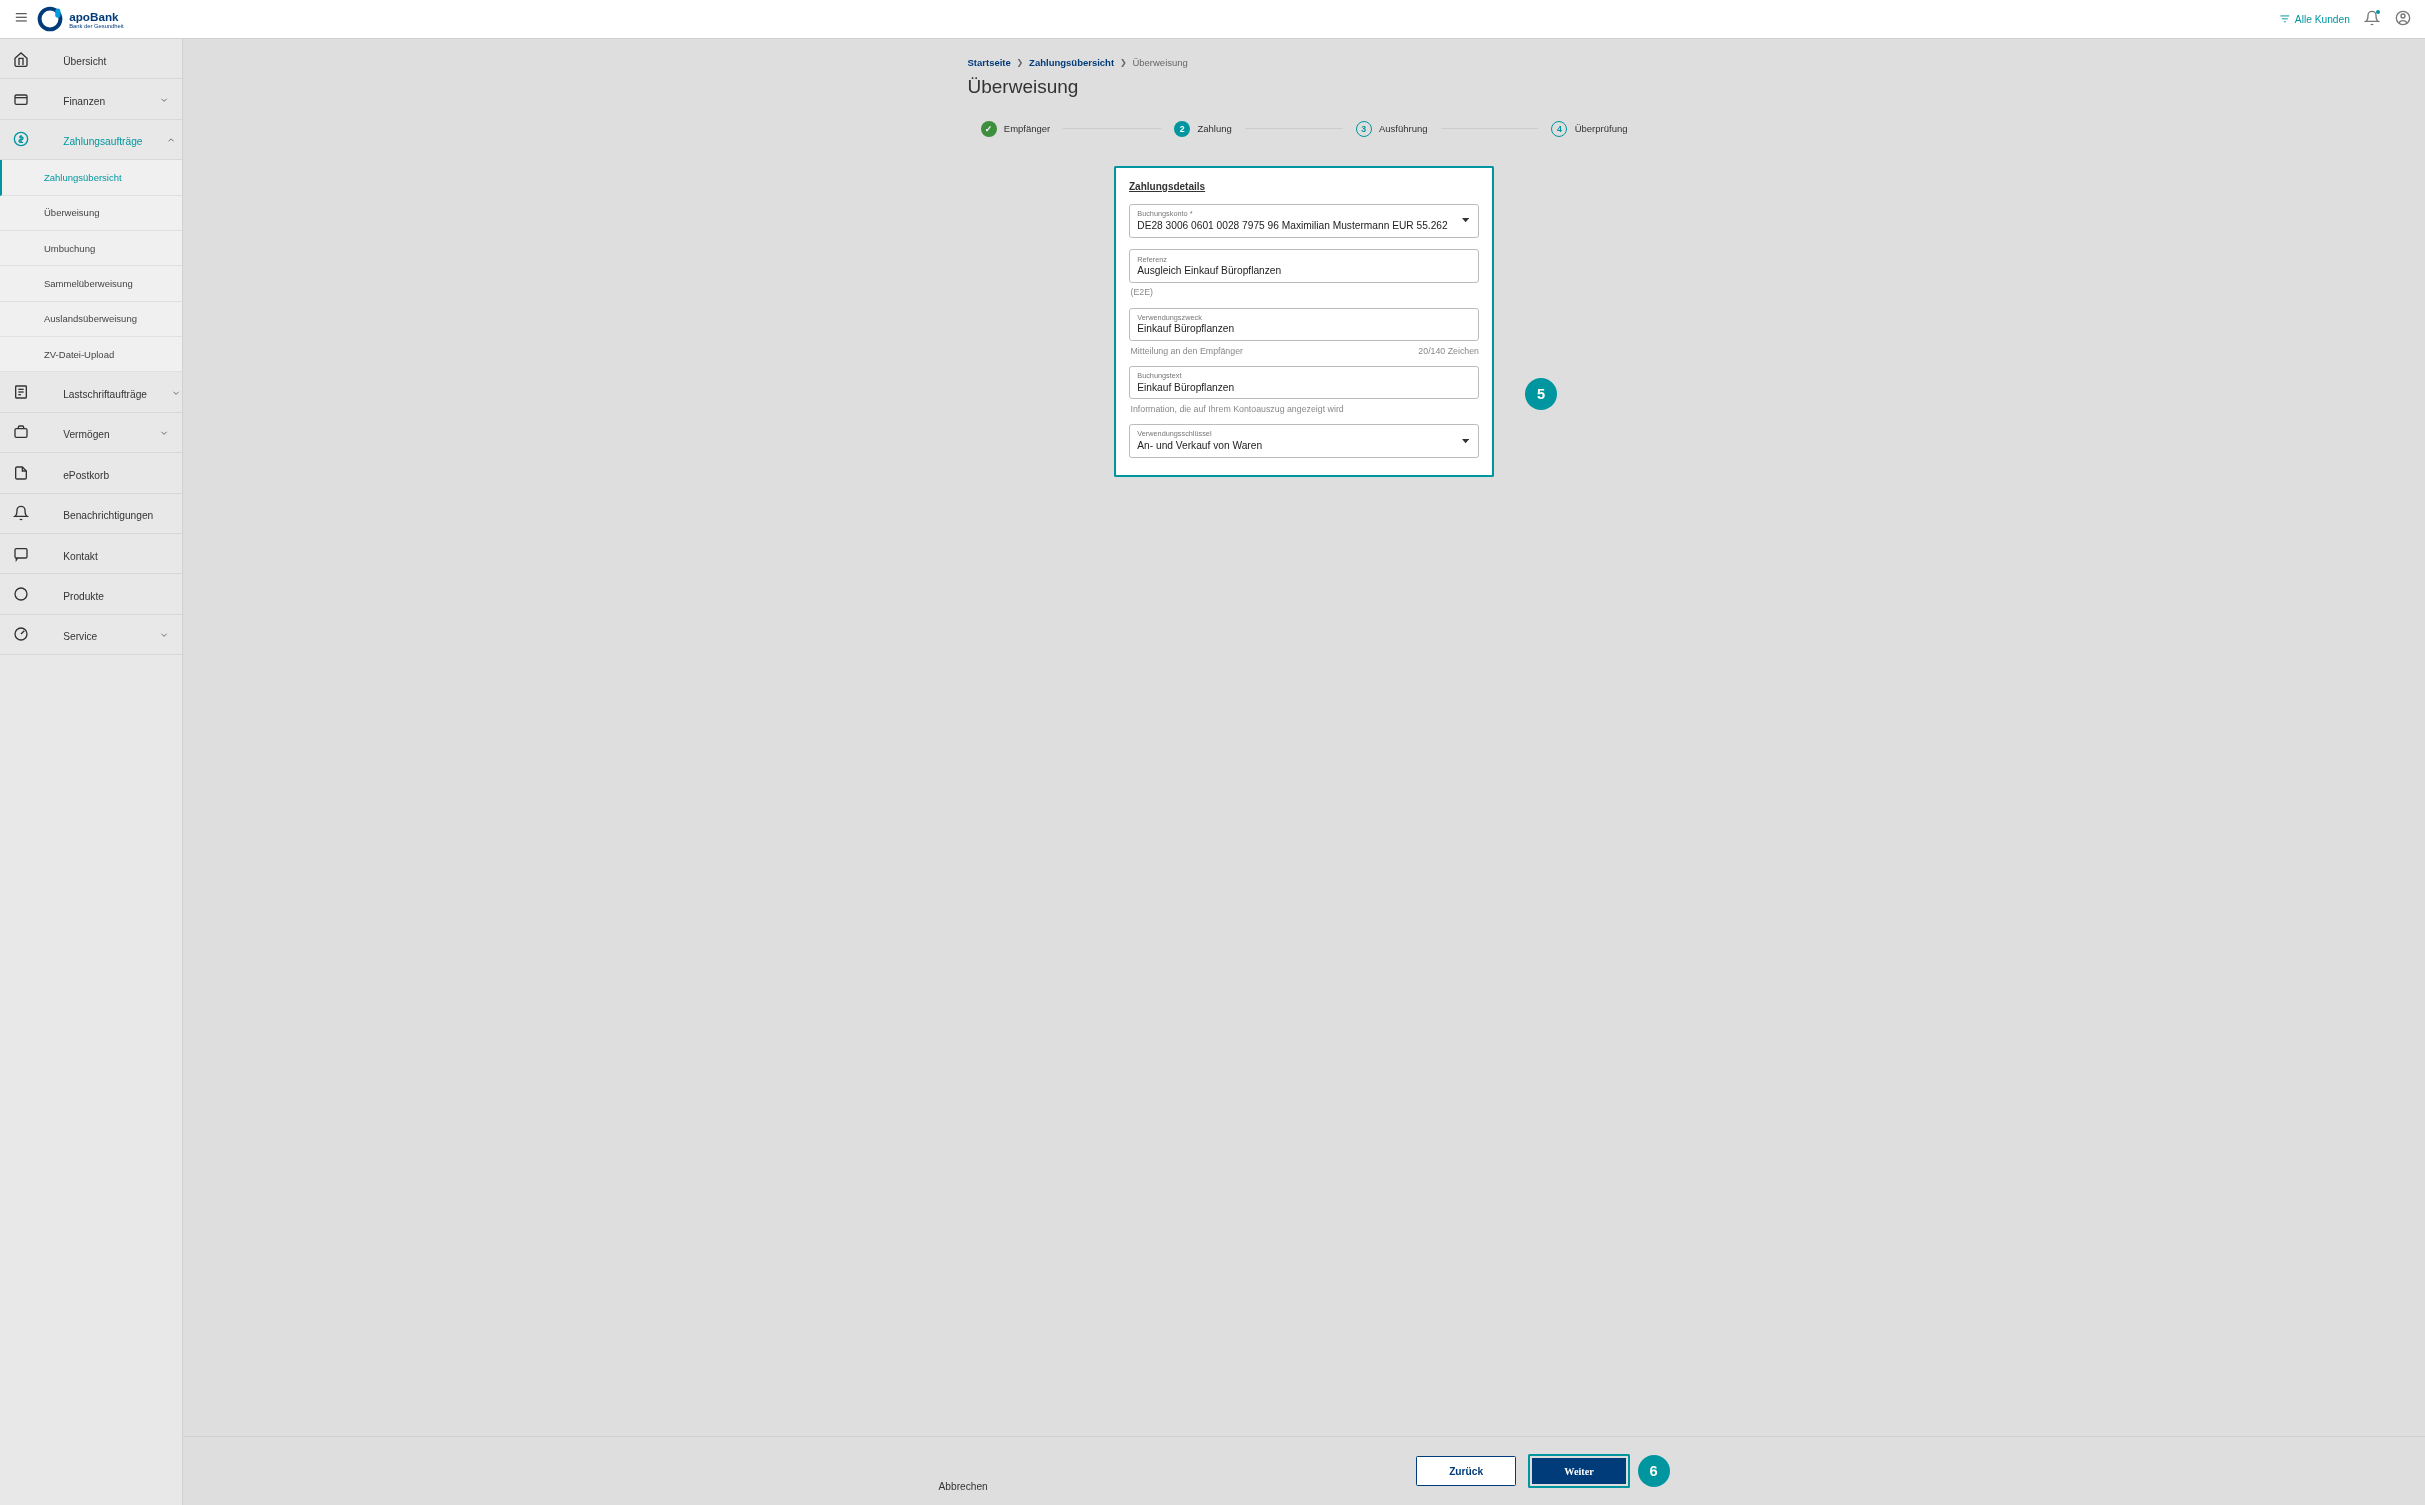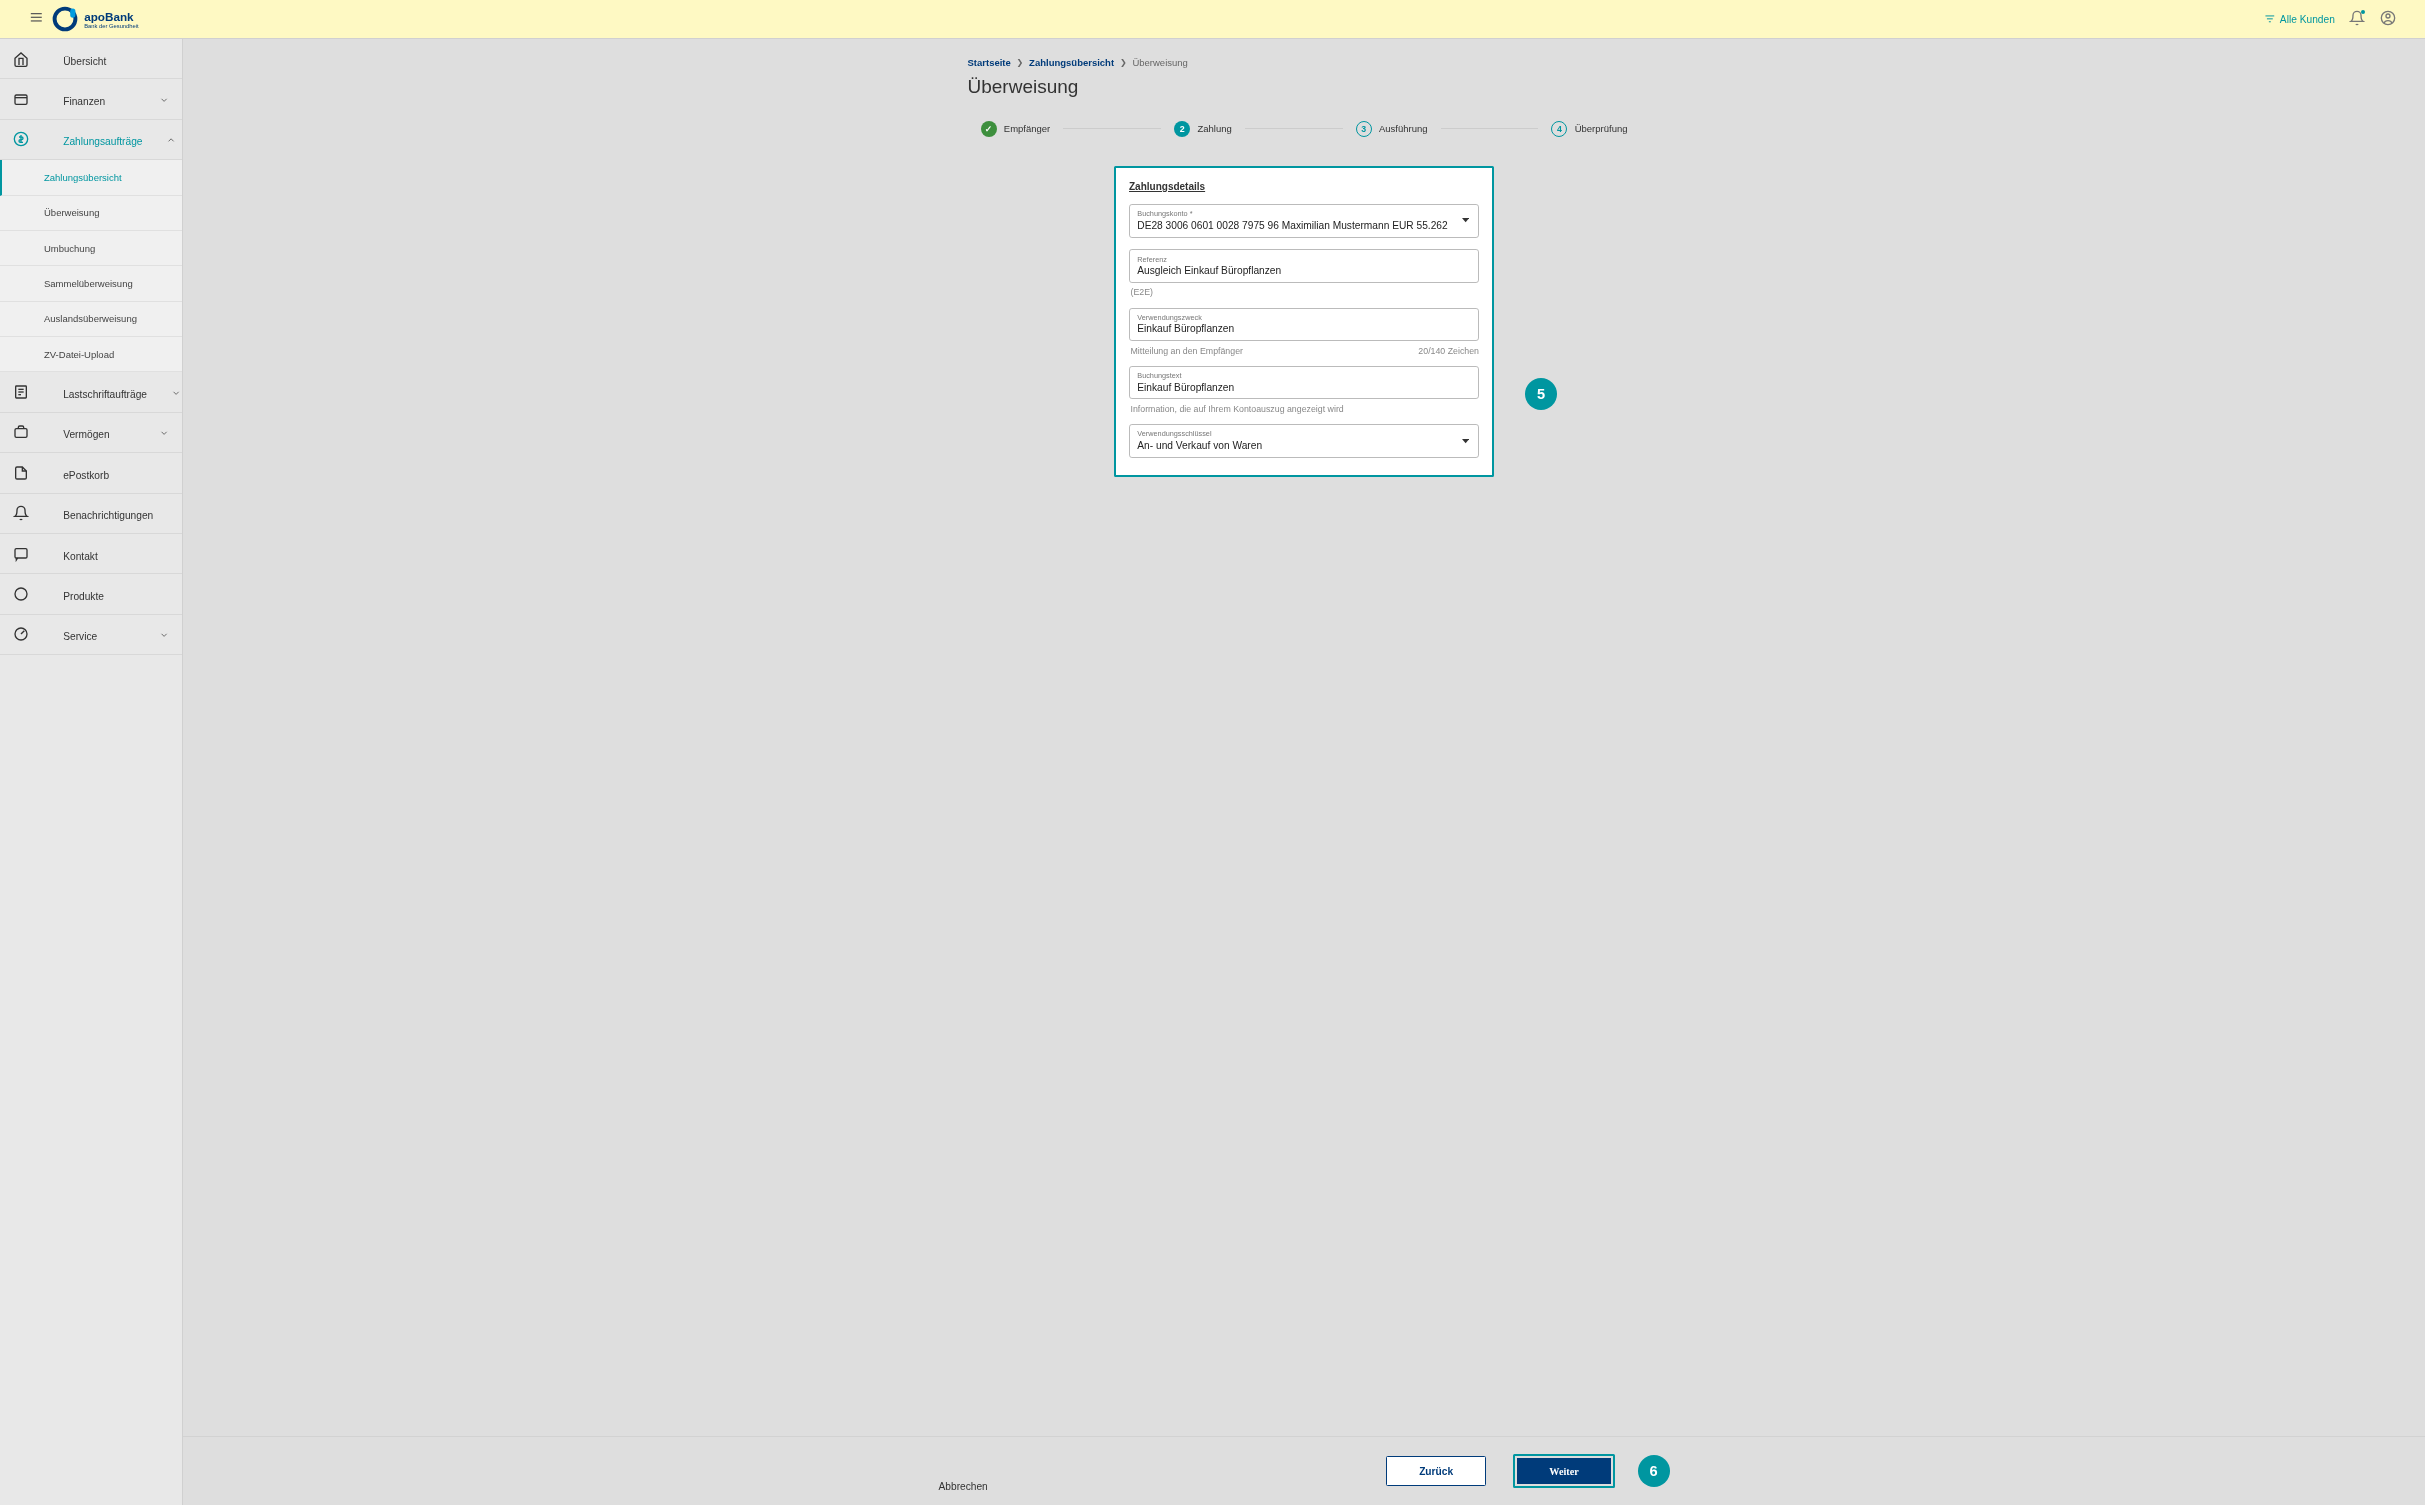--- a/index.html
+++ b/index.html
@@ -1,19 +1,19 @@
 <!DOCTYPE html>
 <html style="font-size:11.7px"><head>
 <meta charset="utf-8">
 <style>
 * { box-sizing: border-box; margin: 0; padding: 0; }
 body { font-family: Arial, Helvetica, sans-serif; background: #dedede; color: #333; font-size: 10.2px; }
 
 
-.header { height: 39px; background: #fef9c3; border-bottom: 0.7px solid #d0d0d0; display: flex; align-items: center; padding: 0 29px; }
+.header { height: 39px; background: #ffffff; border-bottom: 0.7px solid #d0d0d0; display: flex; align-items: center; padding: 0 14px; }
 .menu-btn { background: none; border: none; cursor: pointer; margin-right: 8.8px; }
 .menu-btn svg { width: 14.6px; height: 14.6px; stroke: #555; }
 .logo { display: flex; align-items: center; }
 .logo-icon { width: 26px; height: 26px; margin-right: 5.8px; }
 .logo-text { display: flex; flex-direction: column; }
 .logo-name { font-weight: bold; color: #003b7a; font-size: 11.7px; }
 .logo-sub { font-size: 5.8px; color: #003b7a; }
 .header-right { margin-left: auto; display: flex; align-items: center; gap: 14.6px; }
 .filter-link { color: #0096a0; font-weight: 500; display: flex; align-items: center; gap: 4.4px; cursor: pointer; }
 .icon-btn { background: none; border: none; cursor: pointer; position: relative; }
@@ -71,21 +71,21 @@
 .field-row .field { flex: 1; }
 .field-row .field:first-child { flex: 0 0 102px; }
 .hint { font-size: 8.8px; color: #888; margin: -7.3px 0 10.2px 1.5px; display: flex; justify-content: space-between; }
 .badge-circle { position: absolute; width: 32px; height: 32px; background: #0096a0; color: #fff; border-radius: 50%; display: flex; align-items: center; justify-content: center; font-size: 14.6px; font-weight: bold; }
 .badge-5 { right: -63px; top: 212px; }
 
 
 .footer { position: fixed; bottom: 0; left: 183px; right: 0; background: #dedede; padding: 13px 29px; display: flex; align-items: center; border-top: 0.7px solid rgba(0,0,0,0.05); }
 .footer-inner { max-width: 731px; margin: 0 auto; width: 100%; display: flex; align-items: center; }
 .btn-text { background: none; border: none; color: #333; font-weight: 400; cursor: pointer; font-size: 10.2px; margin-top: 31px; }
-.footer-right { margin-left: auto; display: flex; gap: 27px; align-items: center; }
+.footer-right { margin-left: auto; display: flex; gap: 12px; align-items: center; }
 .btn-outline { background: #fff; border: 0.7px solid #003b7a; color: #003b7a; padding: 8.8px 32px; font-weight: 600; cursor: pointer; border-radius: 1.5px; font-size: 10.2px; }
 .btn-primary-wrap { border: 2.2px solid #0096a0; padding: 2.2px; border-radius: 1.5px; position: relative; }
 .btn-primary { background: #003b7a; border: none; color: #fff; padding: 7.3px 32px; font-weight: 600; cursor: pointer; font-size: 10.2px; font-family: Liberation Serif, serif; }
 </style>
 </head>
 <body>
 
 <div class="header">
   <button class="menu-btn">
     <svg viewBox="0 0 24 24" fill="none" stroke="currentColor" stroke-width="2">

